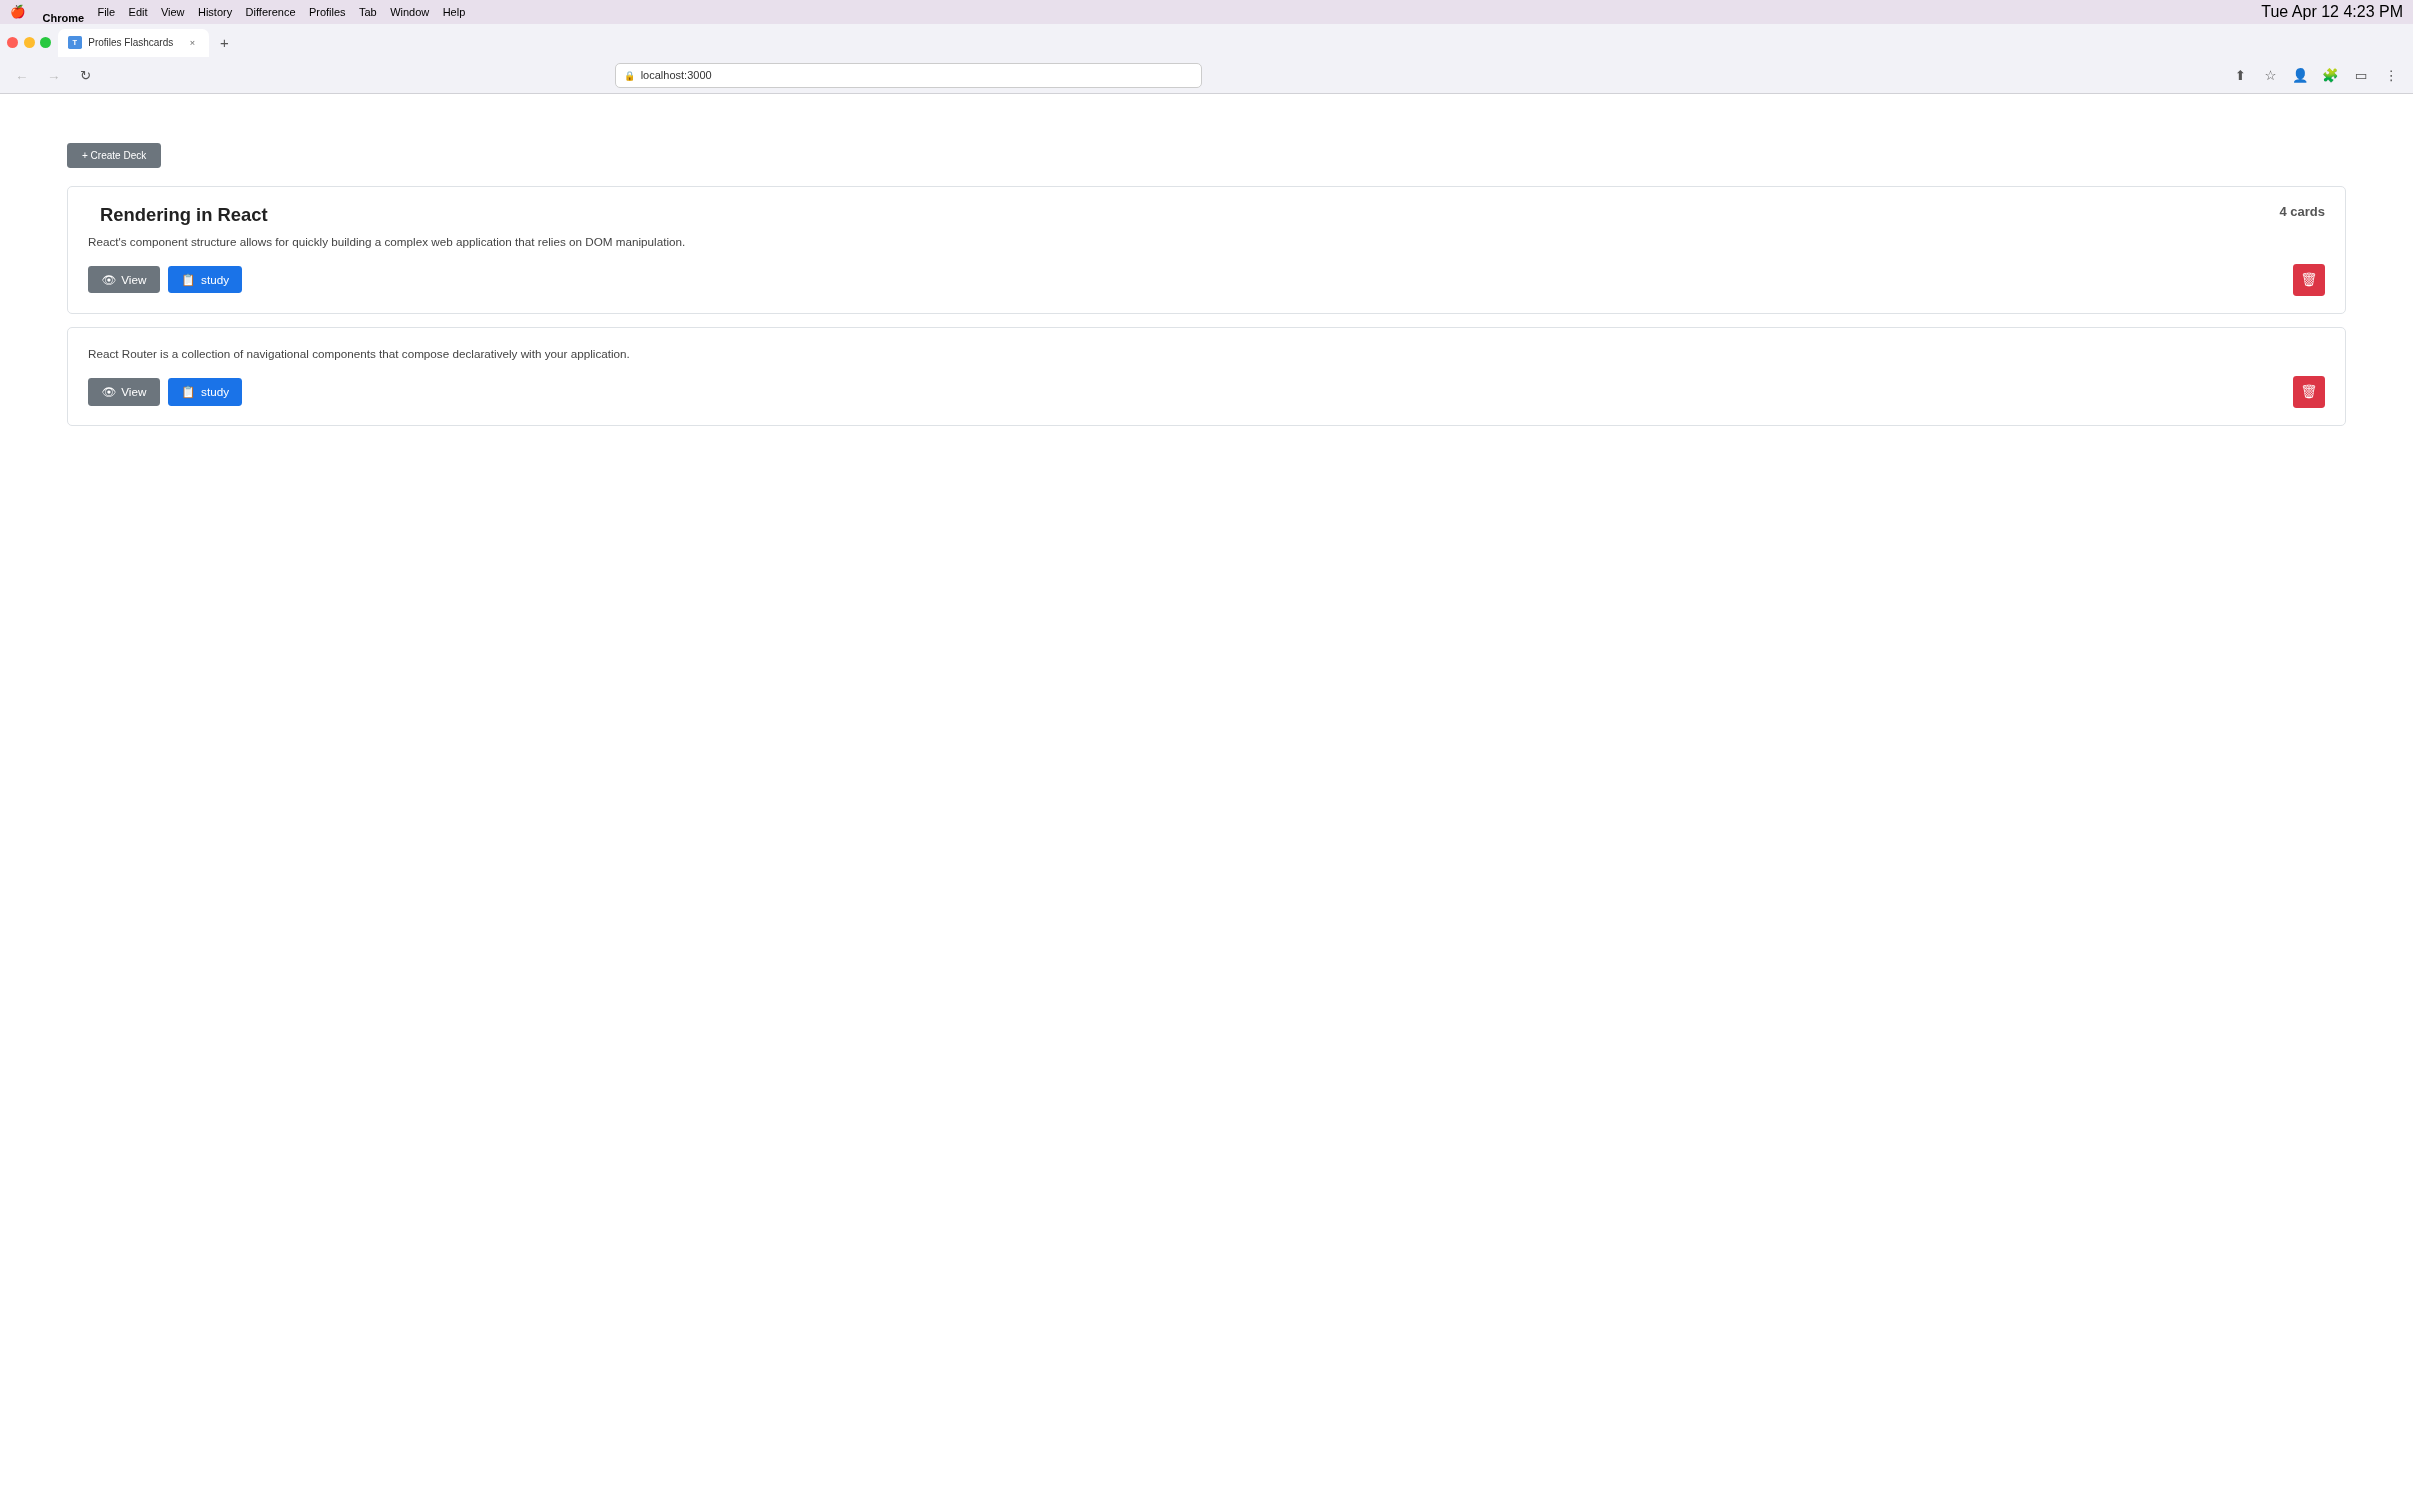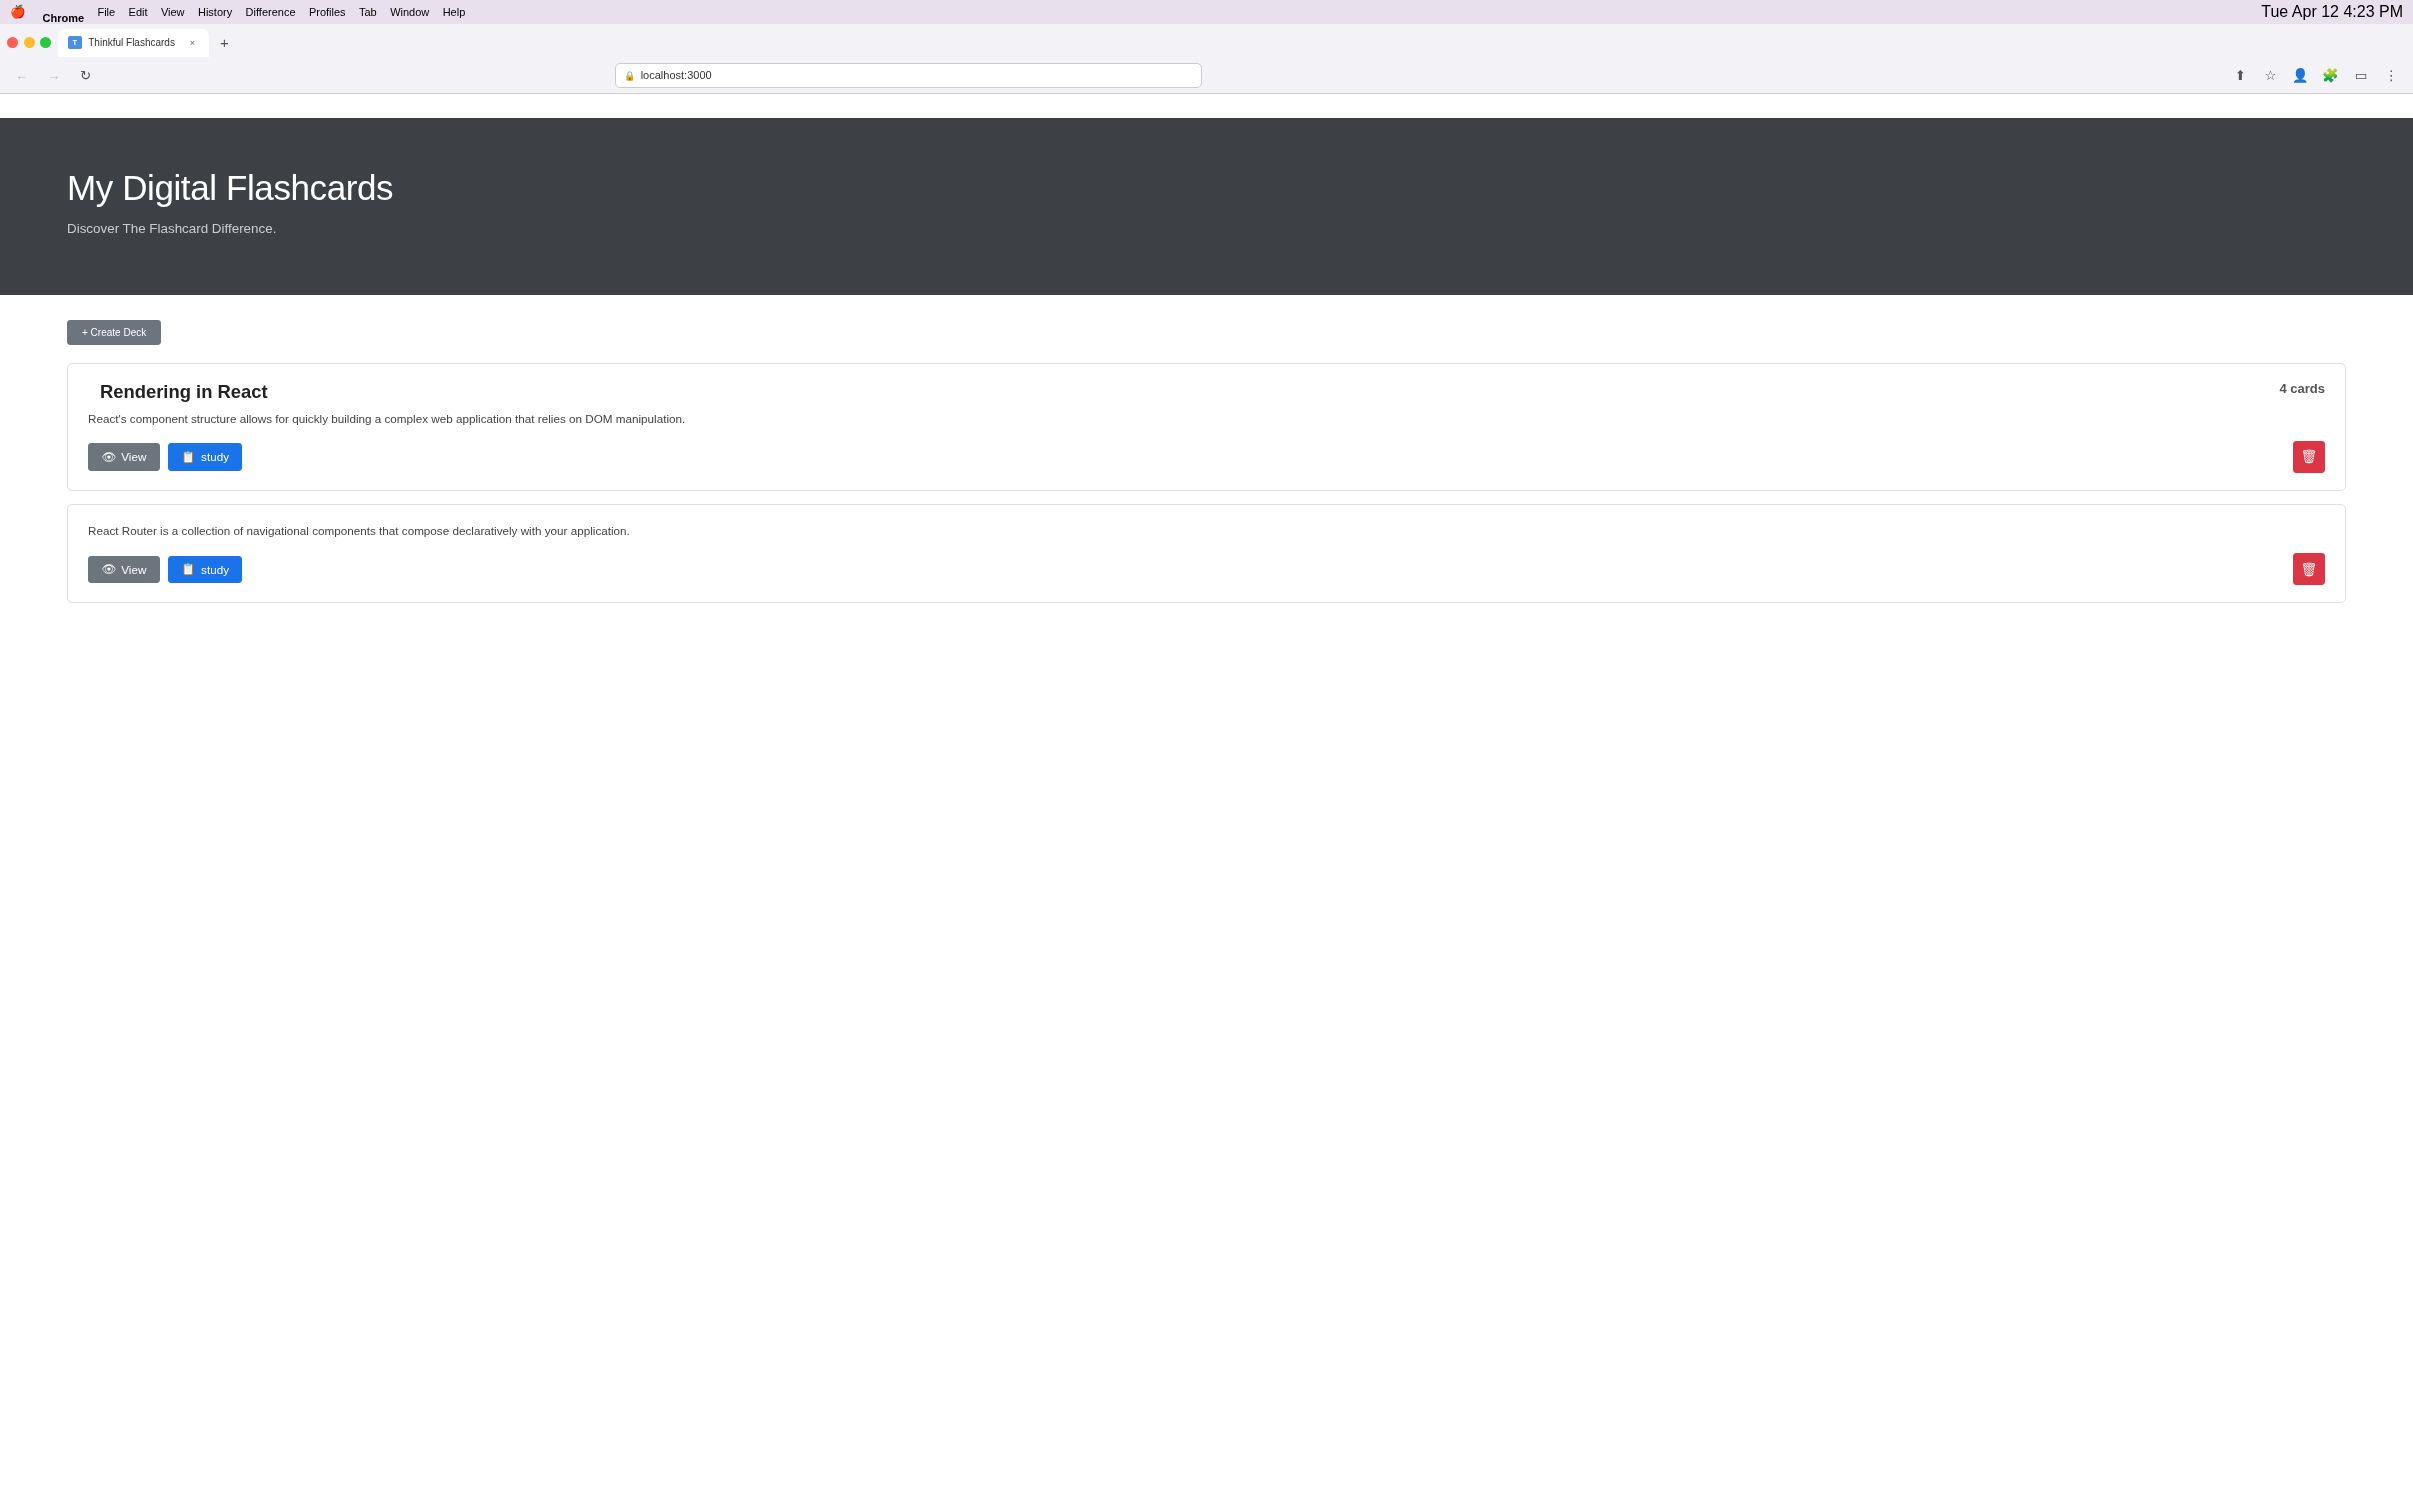--- a/index.html
+++ b/index.html
@@ -255,21 +255,21 @@
 <div class="browser-chrome">
 
   <div class="tab-bar">
     <div class="traffic-lights">
       <div class="tl tl-red"></div>
       <div class="tl tl-yellow"></div>
       <div class="tl tl-green"></div>
     </div>
     <div class="tab">
       <div class="tab-favicon">T</div>
-      <span class="tab-title">Thinkful Flashcards</span>
+      <span class="tab-title">Profiles Flashcards</span>
       <span class="tab-close">×</span>
     </div>
     <div class="tab-new">+</div>
   </div>
 
   <div class="address-bar">
     <div class="nav-btn disabled">←</div>
     <div class="nav-btn disabled">→</div>
     <div class="nav-btn">↻</div>
     <div class="url-bar">
@@ -282,24 +282,20 @@
       <div class="toolbar-icon">👤</div>
       <div class="toolbar-icon">🧩</div>
       <div class="toolbar-icon">▭</div>
       <div class="toolbar-icon">⋮</div>
     </div>
   </div>
 </div>
 
 <div class="page-content">
 
-  <div class="hero">
-    <h1 class="hero-title">My Digital Flashcards</h1>
-    <p class="hero-subtitle">Discover The Flashcard Difference.</p>
-  </div>
 
   <div class="main-content">
 
     <button class="create-deck-btn">
       <span>+ Create Deck</span>
     </button>
 
     <div class="deck-card">
       <div class="deck-header">
         <h2 class="deck-title">Rendering in React</h2>

